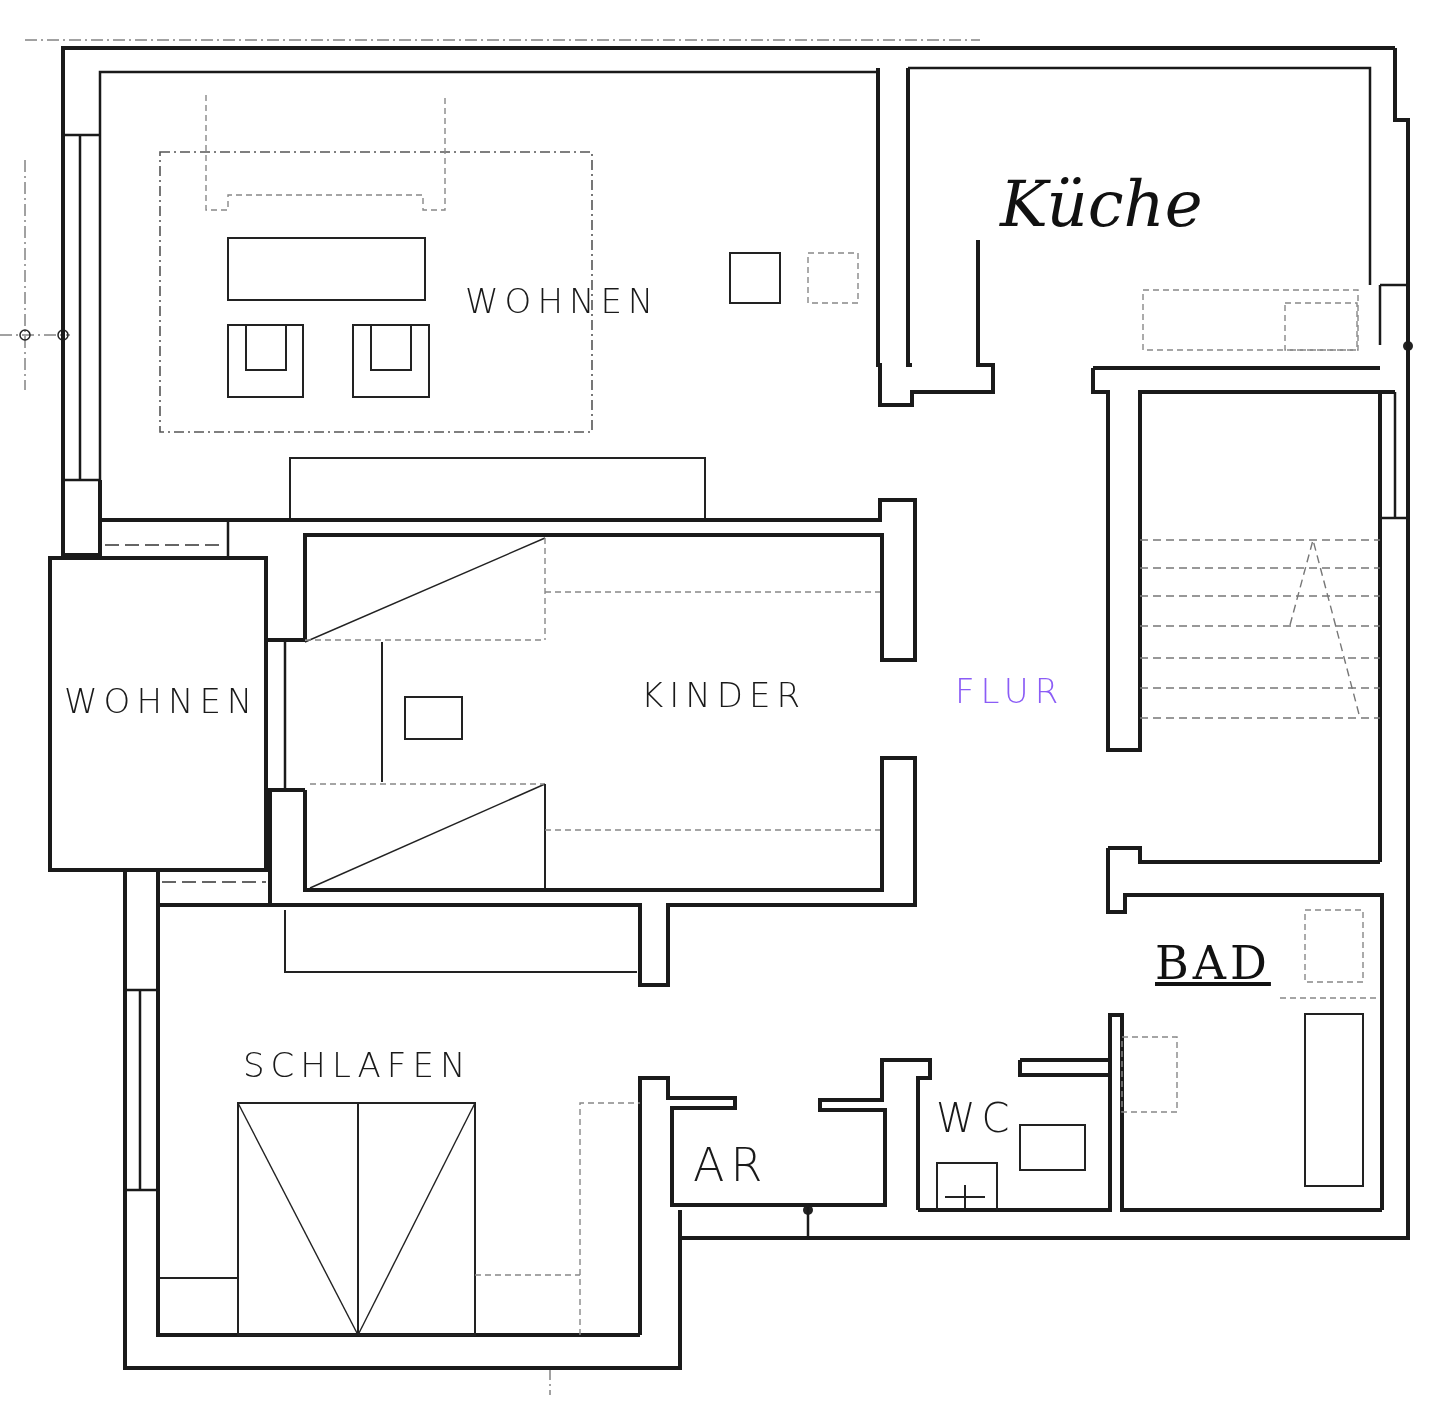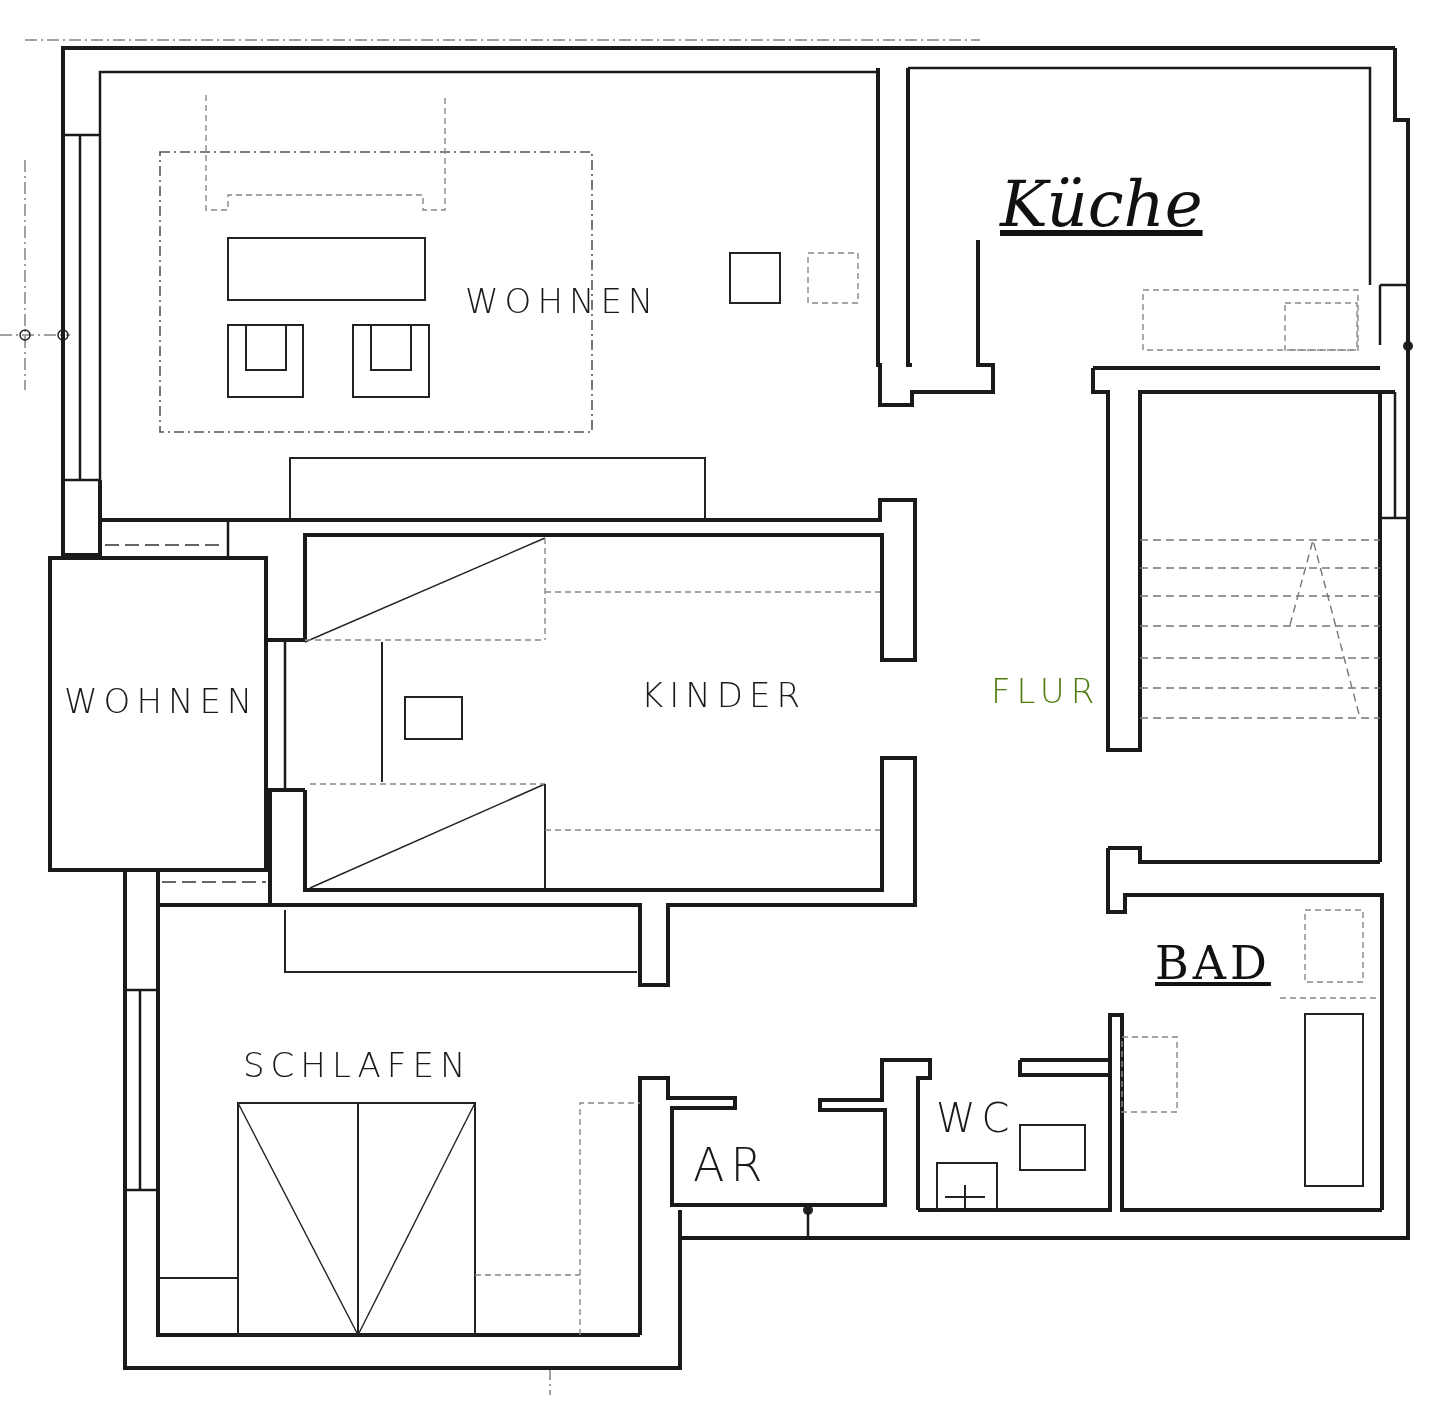--- a/index.html
+++ b/index.html
@@ -12,21 +12,21 @@
   .furn-faint { fill: none; stroke: #888; stroke-width: 1.4; stroke-dasharray: 6 4; }
   .dash { fill: none; stroke: #333; stroke-width: 1.6; stroke-dasharray: 14 6; }
   .diag { fill: none; stroke: #222; stroke-width: 1.4; }
   .stair { fill: none; stroke: #777; stroke-width: 1.4; stroke-dasharray: 8 5; }
   .axis { fill: none; stroke: #444; stroke-width: 1; stroke-dasharray: 12 4 2 4; }
   .label {
     position: absolute; white-space: nowrap;
     font-family: "DejaVu Sans", sans-serif; font-weight: 300; color: #1a1a1a;
     letter-spacing: 6px; font-size: 34px; line-height: 1;
   }
-  .label.faint-text { color: #4d7c0f; margin-left: 36px; }
+  .label.faint-text { color: #8b5cf6; }
   .hand {
     position: absolute; white-space: nowrap;
     font-family: "DejaVu Serif", serif; font-style: italic; color: #111;
     line-height: 1;
   }
 </style>
 </head>
 <body>
 
 <svg id="plan" viewBox="0 0 1437 1425" xmlns="http://www.w3.org/2000/svg">
@@ -157,20 +157,20 @@
     <line class="furn-faint" x1="1280" y1="998" x2="1380" y2="998"></line>
     <rect class="furn-faint" x="1122" y="1037" width="55" height="75"></rect>
     <rect class="furn" x="1020" y="1125" width="65" height="45"></rect>
     <path class="furn" d="M937 1210 v-47 h60 v47"></path>
     <line class="furn" x1="945" y1="1197" x2="985" y2="1197"></line>
     <line class="furn" x1="965" y1="1185" x2="965" y2="1208"></line>
   </g>
 </svg>
 
 <div class="label" style="left:465px; top:260px;margin-top:24px;">WOHNEN</div>
-<div class="hand" style="left:1000px; top:172px; font-size:64px;text-decoration:underline;">Küche</div>
+<div class="hand" style="left:1000px; top:172px; font-size:64px;">Küche</div>
 <div class="label" style="left:64px; top:684px;">WOHNEN</div>
 <div class="label" style="left:641px; top:678px;">KINDER</div>
 <div class="label faint-text" style="left:955px; top:674px;">FLUR</div>
 <div class="hand" style="left:1155px; top:940px; font-size:46px; font-style:normal; letter-spacing:4px;text-decoration:underline;">BAD</div>
 <div class="label" style="left:243px; top:1020px;margin-top:28px;">SCHLAFEN</div>
 <div class="label" style="left:693px; top:1142px; font-size:46px;">AR</div>
 <div class="label" style="left:936px; top:1098px; font-size:40px;">WC</div>
 
 </body></html>

